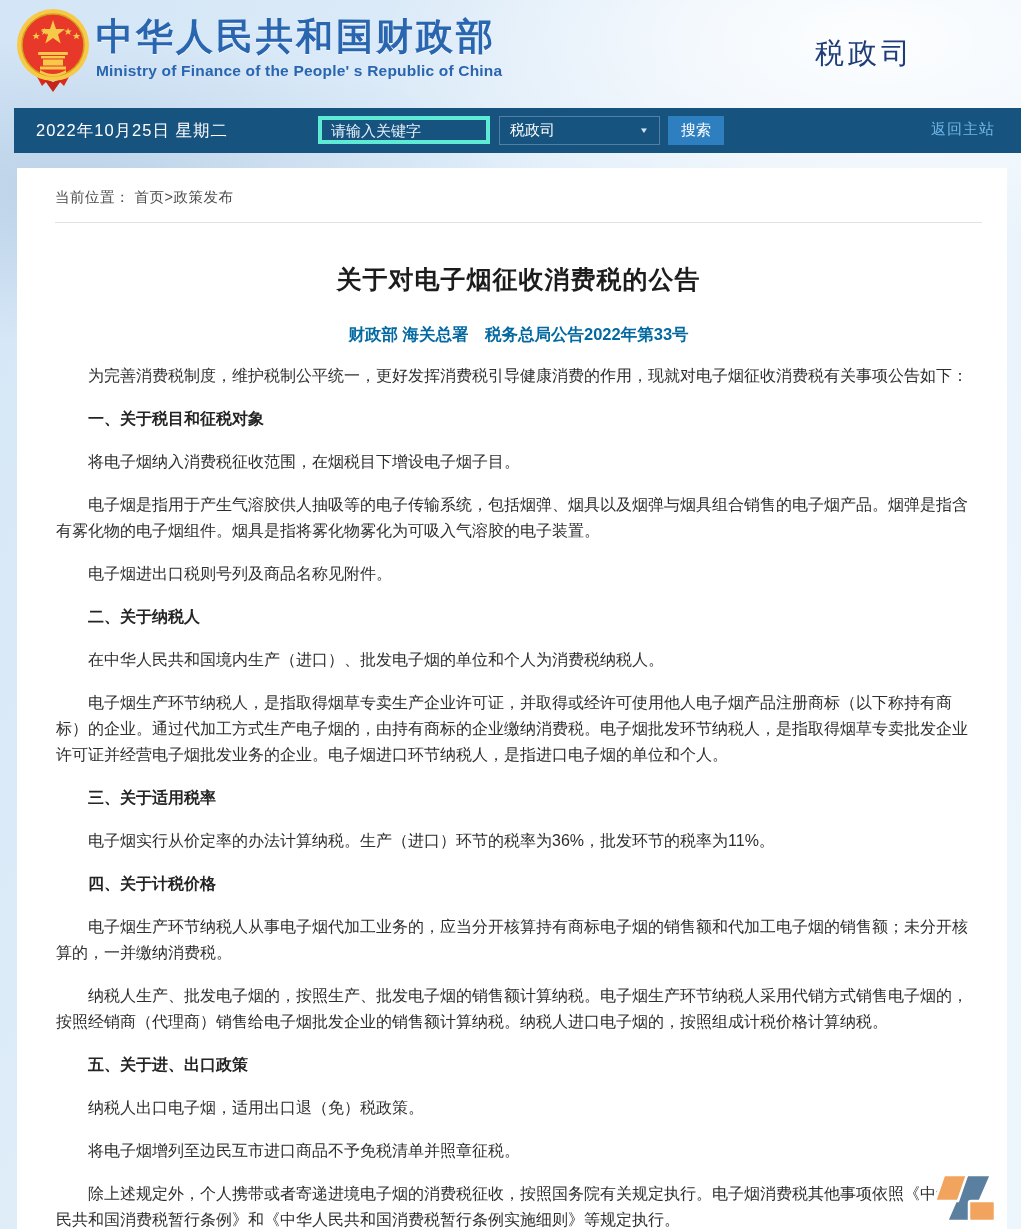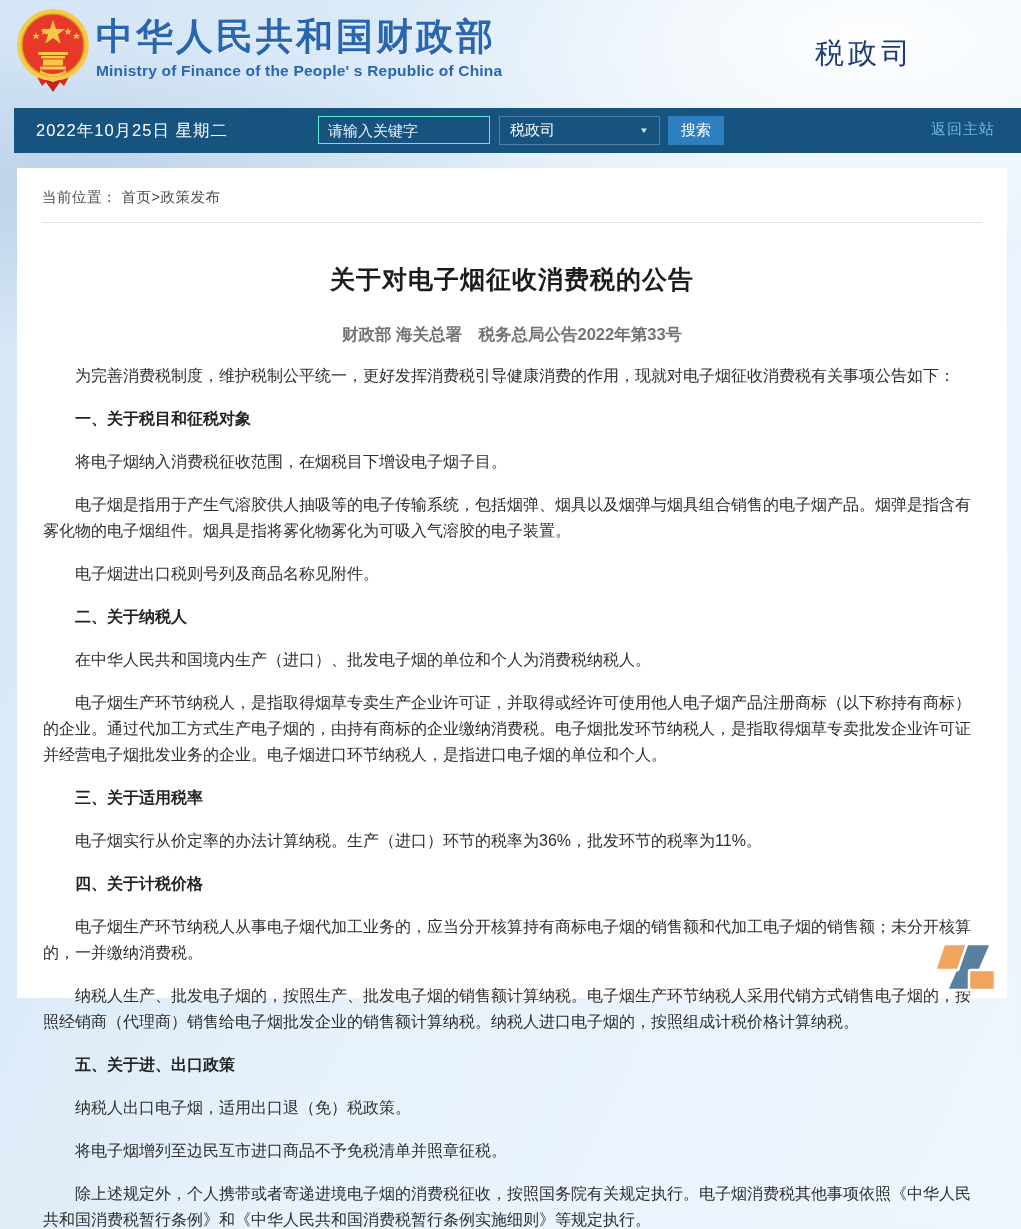--- a/index.html
+++ b/index.html
@@ -41,21 +41,21 @@
     width: 1007px; height: 45px;
     background: var(--navbar-bg, #17537f);
   }
   .nav-date {
     position: absolute; left: 22px; top: 12px;
     color: #ffffff; font-size: 16.5px; letter-spacing: 1px;
   }
   .search-input {
     position: absolute; left: 304px; top: 8px;
     width: 172px; height: 28px;
-    background: transparent; border: 1px solid #5eead4;
+    background: transparent; border: 4px solid #5eead4;
     color: #ffffff; font-size: 15px; padding: 6px 9px;
     font-family: "Liberation Sans", sans-serif;
     outline: none;
   }
   .search-input::placeholder { color: #e8f2fa; opacity: 1; }
   .scope-select {
     position: absolute; left: 485px; top: 8px;
     width: 161px; height: 29px;
     border: 1px solid #527fa3; color: #ffffff;
     font-size: 15px; display: flex; align-items: center;
@@ -73,40 +73,41 @@
     font-family: Liberation Serif, serif;
   }
   .back-link {
     position: absolute; right: 26px; top: 12px;
     color: var(--link-lightblue, #6fb6e8); font-size: 15px;
     text-decoration: none; cursor: pointer; letter-spacing: 1px;
   }
   
   .panel {
     position: absolute; left: 17px; top: 168px;
-    width: 990px; height: 830px;
+    width: 990px; height: 1061px;
     background: #ffffff;
+    padding-left: 13px;
   }
   .breadcrumb {
     padding: 20px 25px 15px 25px;
     font-size: 14.5px; color: #4c4c4c; letter-spacing: 0.5px;
   }
   .breadcrumb a { color: #4c4c4c; text-decoration: none; cursor: pointer; }
   .divider {
     border: none; border-top: 1px solid #e2e2e2;
     margin: 0 25px;
   }
   .article { padding: 0 26px; }
   .doc-title {
     text-align: center; font-size: 25px; font-weight: bold;
     color: #1c1c1c; margin-top: 40px; letter-spacing: 1px;
   }
   .doc-number {
     text-align: center; font-size: 16.5px; font-weight: bold;
-    color: #737373; margin-top: 28px;
+    color: #0369a1; margin-top: 28px;
   }
   .doc-body { margin-top: 12px; }
   .doc-body p, .doc-body h3 {
     font-size: 16px; color: #2e2e2e; line-height: 26px;
     text-indent: 2em; margin: 17px 0;
     font-weight: normal;
   }
   .doc-body h3 { font-weight: bold; color: #242424; }
   
   .logo-watermark {

